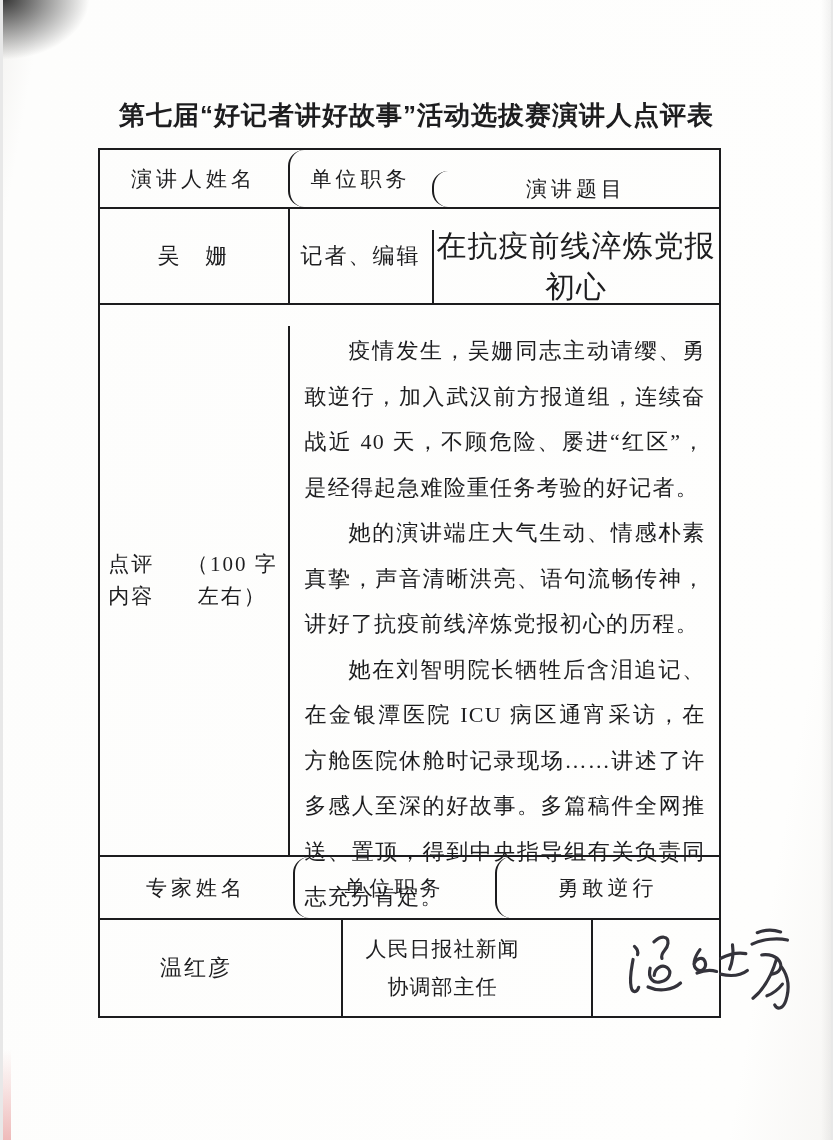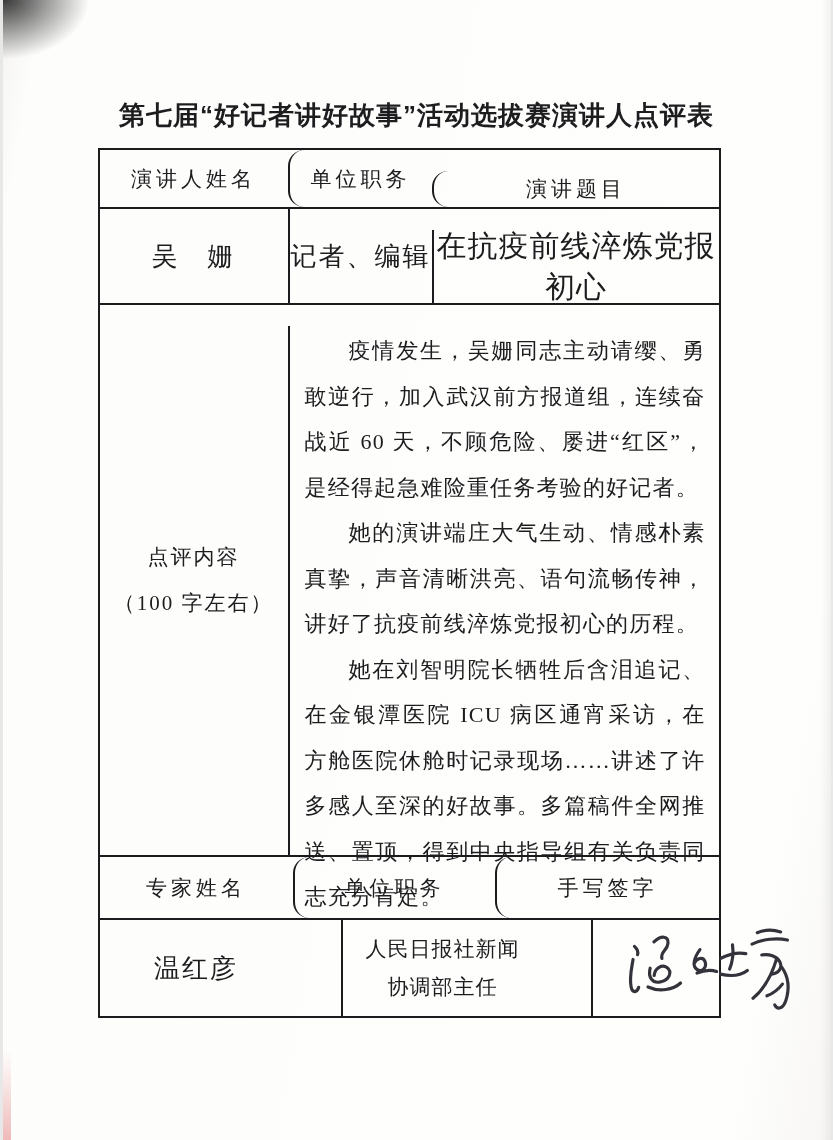--- a/index.html
+++ b/index.html
@@ -48,35 +48,35 @@
   }
   .cell + .cell{border-left:2px solid var(--border,#1c1c1e);}
   
   .r-speaker-head{height:57px;}
   .r-speaker{height:96px;}
   .ct1{width:188px;flex:0 0 188px;}
   .ct2{width:144px;flex:0 0 144px;}
   .ct3{flex:1 1 auto;margin-top:21px;}
   
   .r-comment{height:552px;}
-  .comment-label{flex-direction:column;gap:14px;font-size:21px;letter-spacing:2px;line-height:32px;}
+  .comment-label{flex-direction:row;gap:14px;font-size:21px;letter-spacing:2px;line-height:32px;}
   .comment-body{
     display:block;text-align:justify;
     padding:2px 13px 0 15px;
     font-size:22px;line-height:45.5px;letter-spacing:1.2px;
   }
   .comment-body p{margin:0;text-indent:2em;}
   
   .r-expert-head{height:63px;}
   .r-expert{height:98px;gap:48px;}
   .cb1{width:193px;flex:0 0 193px;}
   .cb2{width:202px;flex:0 0 202px;}
   .cb3{flex:1 1 auto;}
   .head-cell{font-size:21px;letter-spacing:4px;border-radius:16px;}
-  .val-cell{font-size:26px;letter-spacing:2px;}
+  .val-cell{font-size:22px;letter-spacing:2px;}
   .topic-cell{font-size:30px;letter-spacing:1px;}
   .two-line{flex-direction:column;gap:6px;font-size:21px;letter-spacing:1px;line-height:32px;text-align:center;}
   .sig-cell{justify-content:flex-start;padding-left:18px;}
   .sig-svg{display:block;transform:rotate(-2deg);}
   .sig-svg path{fill:none;stroke:var(--sig_ink,#34333b);stroke-width:3.4;stroke-linecap:round;stroke-linejoin:round;}
 </style>
 </head>
 <body>
 
 <div class="page">
@@ -100,30 +100,30 @@
       <div class="cell ct2 val-cell">记者、编辑</div>
       <div class="cell ct3 topic-cell">在抗疫前线淬炼党报初心</div>
     </div>
 
     <div class="row r-comment">
       <div class="cell ct1 comment-label">
         <span>点评内容</span>
         <span>（100 字左右）</span>
       </div>
       <div class="cell ct3 comment-body">
-        <p>疫情发生，吴姗同志主动请缨、勇敢逆行，加入武汉前方报道组，连续奋战近 60 天，不顾危险、屡进“红区”，是经得起急难险重任务考验的好记者。</p>
+        <p>疫情发生，吴姗同志主动请缨、勇敢逆行，加入武汉前方报道组，连续奋战近 40 天，不顾危险、屡进“红区”，是经得起急难险重任务考验的好记者。</p>
         <p>她的演讲端庄大气生动、情感朴素真挚，声音清晰洪亮、语句流畅传神，讲好了抗疫前线淬炼党报初心的历程。</p>
         <p>她在刘智明院长牺牲后含泪追记、在金银潭医院 ICU 病区通宵采访，在方舱医院休舱时记录现场……讲述了许多感人至深的好故事。多篇稿件全网推送、置顶，得到中央指导组有关负责同志充分肯定。</p>
       </div>
     </div>
 
     <div class="row r-expert-head">
       <div class="cell cb1 head-cell">专家姓名</div>
       <div class="cell cb2 head-cell">单位职务</div>
-      <div class="cell cb3 head-cell">手写签字</div>
+      <div class="cell cb3 head-cell">勇敢逆行</div>
     </div>
 
     <div class="row r-expert">
       <div class="cell cb1 val-cell">温红彦</div>
       <div class="cell cb2 two-line">
         <span>人民日报社新闻</span>
         <span>协调部主任</span>
       </div>
       <div class="cell cb3 sig-cell">
         <svg class="sig-svg" role="img" width="196" height="96" viewBox="0 0 210 100" aria-label="温红彦">

